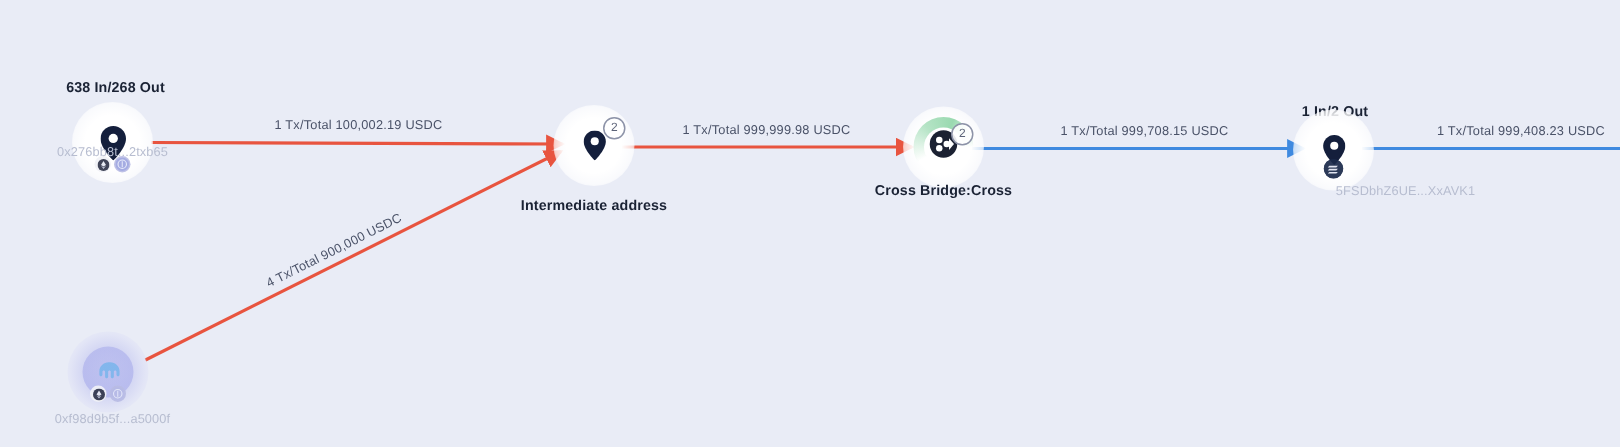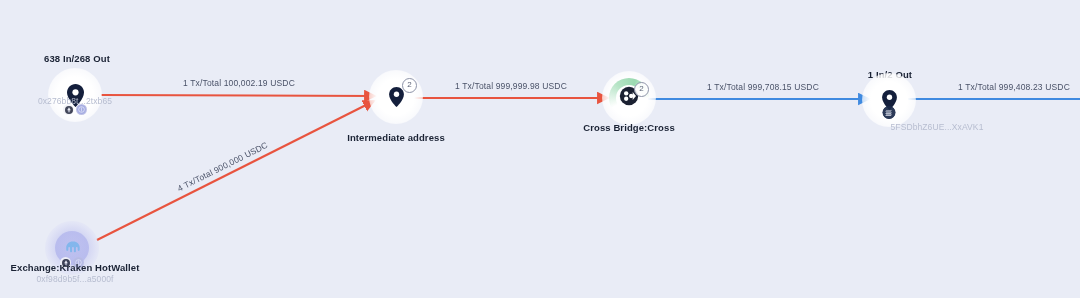--- a/index.html
+++ b/index.html
@@ -260,21 +260,20 @@
       <span class="chain-badge badge-usdc">
         <svg width="9" height="9" viewBox="0 0 16 16">
           <circle cx="8" cy="8" r="8" fill="#b6bae6"></circle>
           <circle cx="8" cy="8" r="5" fill="none" stroke="#e6e9fa" stroke-width="1.3"></circle>
           <path d="M8 4.4V11.6" stroke="#e6e9fa" stroke-width="1.2"></path>
         </svg>
       </span>
     </div>
   </div>
 
-  <div class="node-title" style="left:75px; top:262px;">Exchange:Kraken HotWallet</div>
   <div class="node-address" style="left:75px; top:274px;">0xf98d9b5f...a5000f</div>
 
   <div class="node" style="left:396px; top:97px;">
     <div class="node-halo"></div>
     <div class="node-core">
       <span class="pin-icon">
         <svg width="15" height="20" viewBox="0 0 17 23">
           <path d="M8.5 0C3.8 0 0 3.8 0 8.5C0 14.9 8.5 23 8.5 23S17 14.9 17 8.5C17 3.8 13.2 0 8.5 0Z" fill="#141f3c"></path>
           <circle cx="8.5" cy="8.3" r="3.1" fill="#ffffff"></circle>
         </svg>

